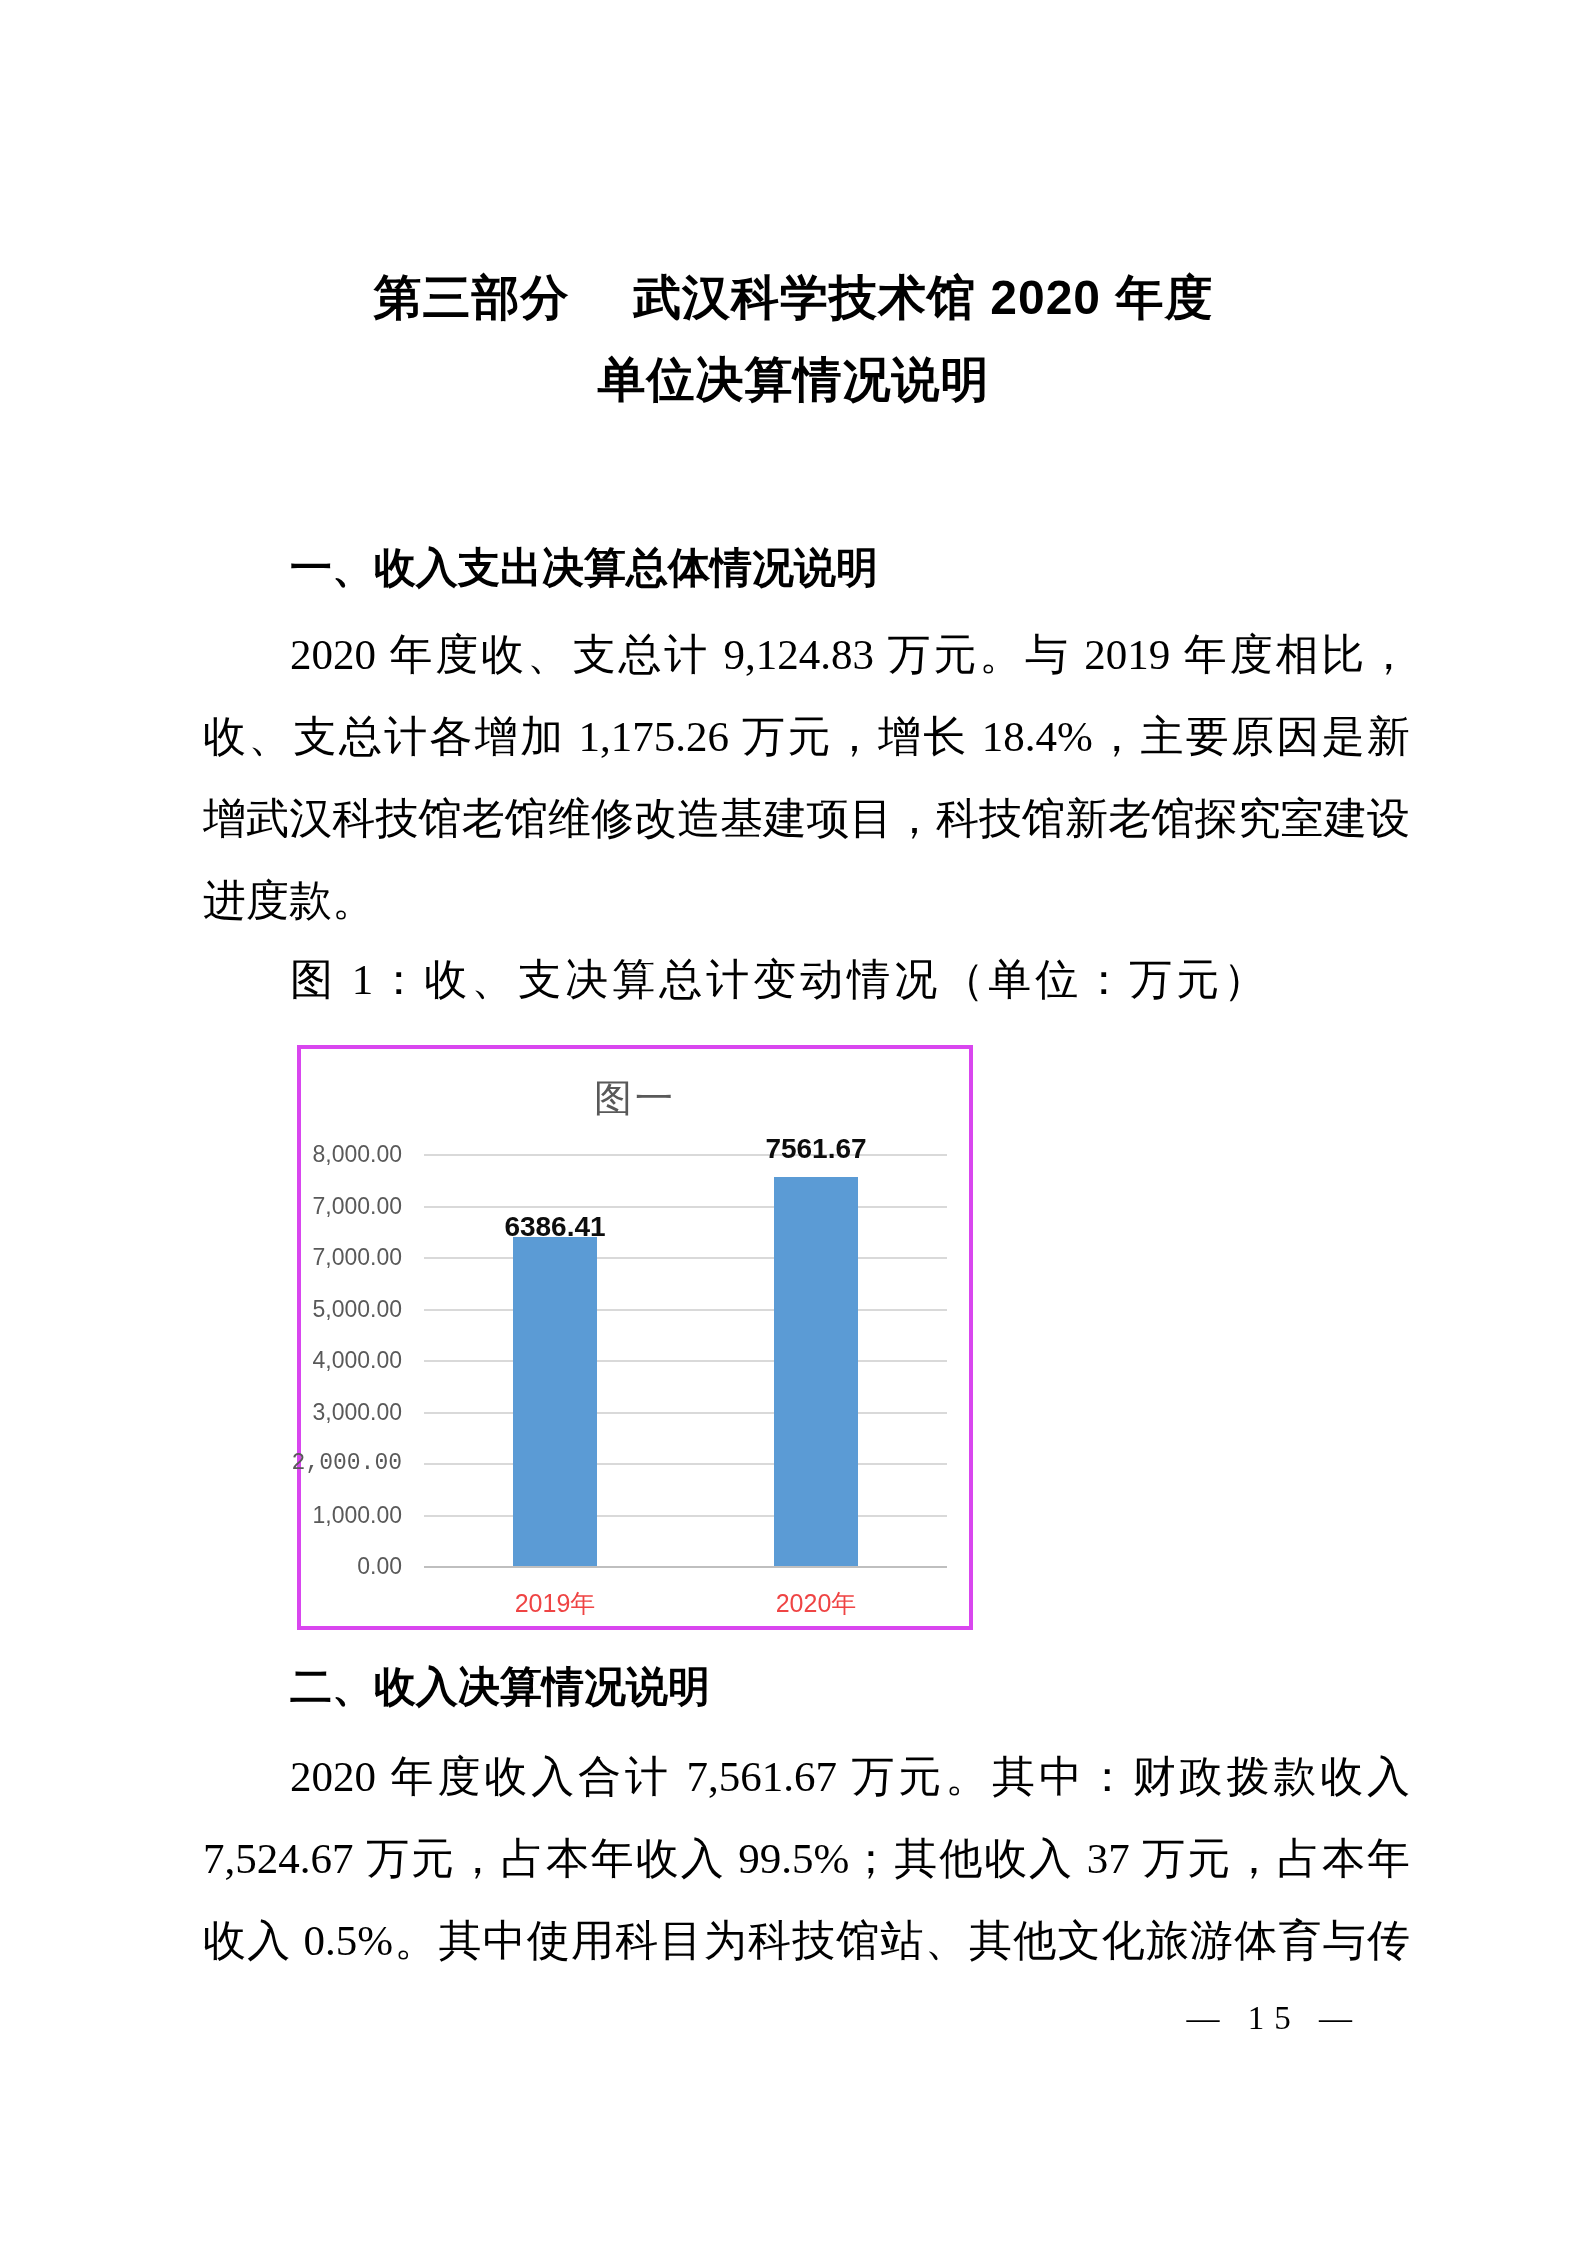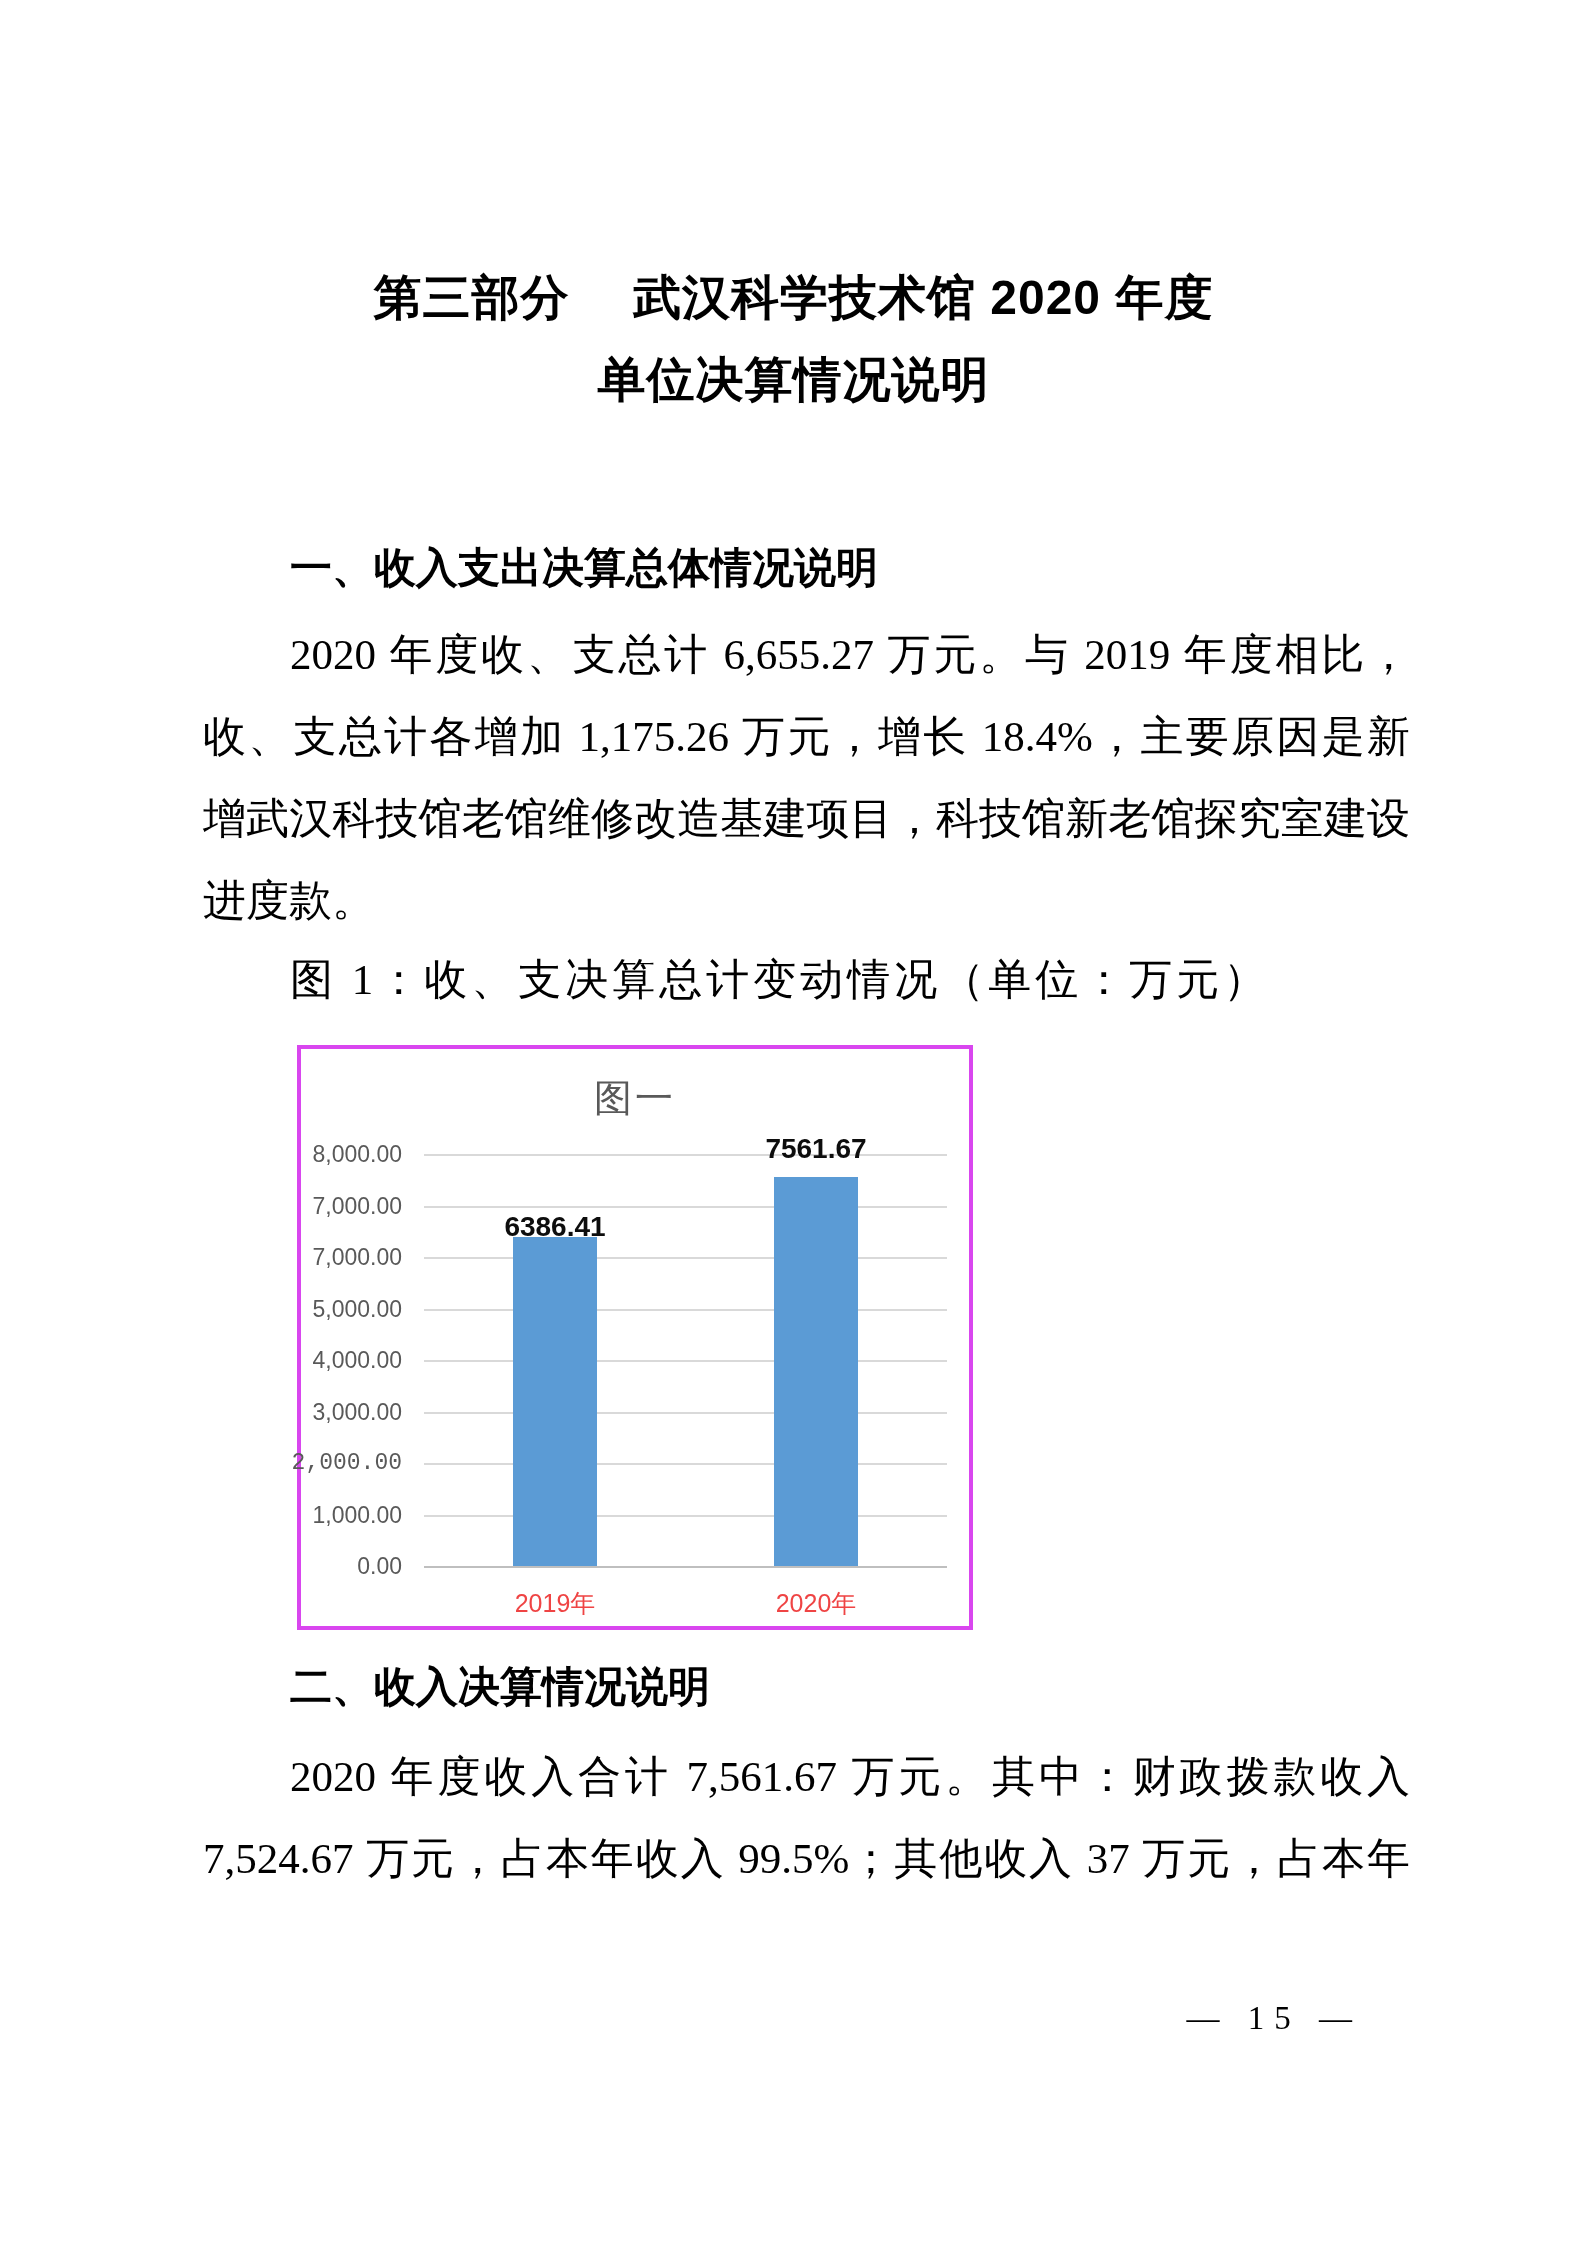--- a/index.html
+++ b/index.html
@@ -71,21 +71,21 @@
 <div class="page">
 
   <div class="doc-title">
     <div>第三部分　 武汉科学技术馆 2020 年度</div>
     <div>单位决算情况说明</div>
   </div>
 
   <div class="section-heading" id="heading-1">一、收入支出决算总体情况说明</div>
 
   <div class="para" id="para-1">
-    <div class="line justify indent">2020 年度收、支总计 6,655.27 万元。与 2019 年度相比，</div>
+    <div class="line justify indent">2020 年度收、支总计 9,124.83 万元。与 2019 年度相比，</div>
     <div class="line justify">收、支总计各增加 1,175.26 万元，增长 18.4%，主要原因是新</div>
     <div class="line justify">增武汉科技馆老馆维修改造基建项目，科技馆新老馆探究室建设</div>
     <div class="line">进度款。</div>
   </div>
 
   <div class="fig-caption">图 1：收、支决算总计变动情况（单位：万元）</div>
 
   <div class="chart-frame">
     <div class="chart-title">图一</div>
     <div class="chart-canvas">
@@ -114,17 +114,18 @@
         <div class="bar-value" style="left: 405px; top: 82px;">7561.67</div>
         <div class="xtick" style="left: 405px; top: 537px;">2020年</div>
       </div>
   </div>
 
   <div class="section-heading" id="heading-2">二、收入决算情况说明</div>
 
   <div class="para" id="para-2">
     <div class="line justify indent">2020 年度收入合计 7,561.67 万元。其中：财政拨款收入</div>
     <div class="line justify">7,524.67 万元，占本年收入 99.5%；其他收入 37 万元，占本年</div>
+    <div class="line justify">收入 0.5%。其中使用科目为科技馆站、其他文化旅游体育与传</div>
   </div>
 
   <div class="page-number">— 15 —</div>
 
 </div>
 
 </body></html>

